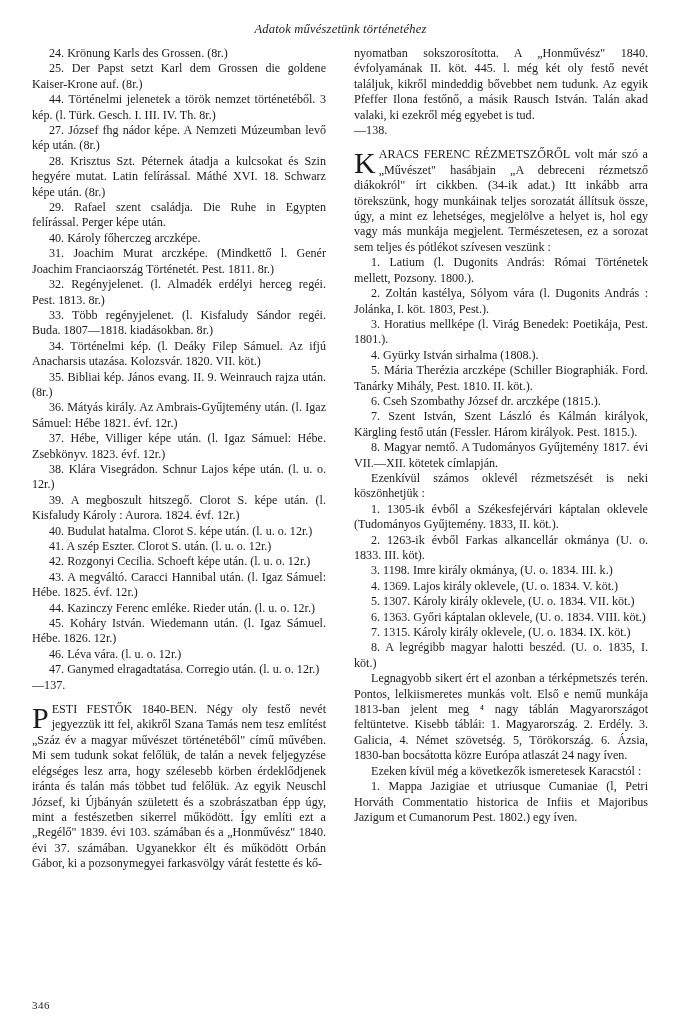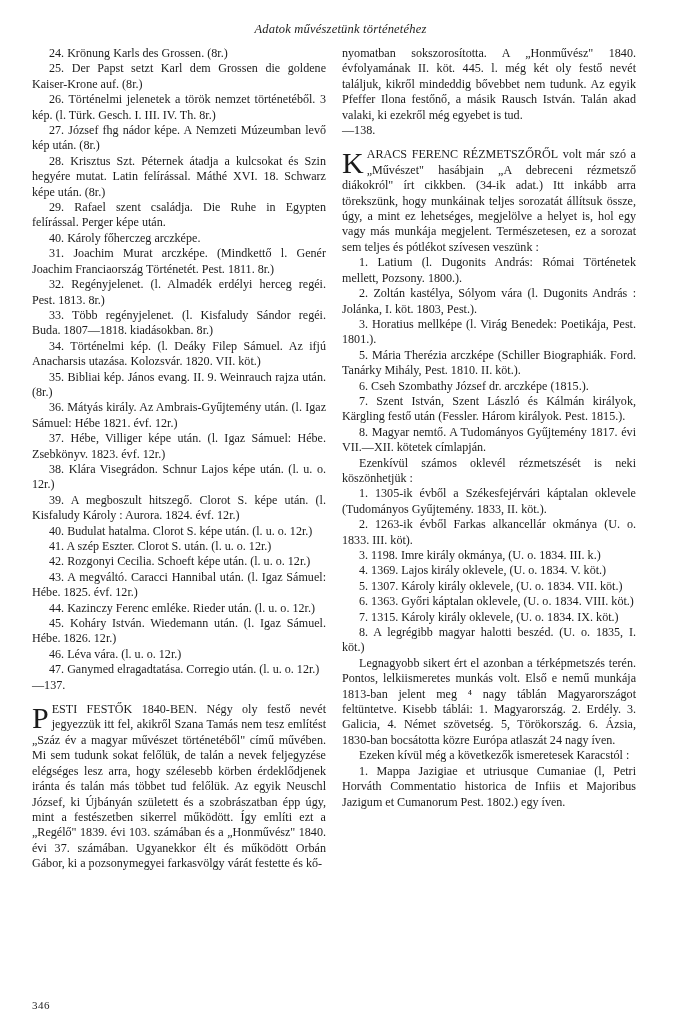--- a/index.html
+++ b/index.html
@@ -34,21 +34,21 @@
     letter-spacing: 0.2px;
     color: #20201e;
   }
   .columns {
     position: absolute;
     top: 46px;
     left: 32px;
     width: 617px;
     height: 930px;
     display: flex;
-    gap: 16px;
+    gap: 28px;
   }
   .col {
     width: 294px;
     font-size: 12.1px;
     line-height: 15.4px;
     text-align: justify;
     text-justify: inter-word;
     hyphens: manual;
   }
   .col p {
@@ -95,21 +95,21 @@
 
 <div class="page">
 
   <div class="running-head">Adatok művészetünk történetéhez</div>
 
   <div class="columns">
 
     <div class="col">
       <p class="entry">24. Krönung Karls des Grossen. (8r.)</p>
       <p class="entry">25. Der Papst setzt Karl dem Grossen die goldene Kaiser-Krone auf. (8r.)</p>
-      <p class="entry">26. Történelmi jelenetek a török nemzet történetéből. 3 kép. (l. Türk. Gesch. I. III. IV. Th. 8r.)</p>
+      <p class="entry">44. Történelmi jelenetek a török nemzet történetéből. 3 kép. (l. Türk. Gesch. I. III. IV. Th. 8r.)</p>
       <p class="entry">27. József fhg nádor képe. A Nemzeti Múzeumban levő kép után. (8r.)</p>
       <p class="entry">28. Krisztus Szt. Péternek átadja a kulcsokat és Szin hegyére mutat. Latin felírással. Máthé XVI. 18. Schwarz képe után. (8r.)</p>
       <p class="entry">29. Rafael szent családja. Die Ruhe in Egypten felírással. Perger képe után.</p>
       <p class="entry">40. Károly főherczeg arczképe.</p>
       <p class="entry">31. Joachim Murat arczképe. (Mindkettő l. Genér Joachim Franciaország Történetét. Pest. 1811. 8r.)</p>
       <p class="entry">32. Regényjelenet. (l. Almadék erdélyi herceg regéi. Pest. 1813. 8r.)</p>
       <p class="entry">33. Több regényjelenet. (l. Kisfaludy Sándor regéi. Buda. 1807—1818. kiadásokban. 8r.)</p>
       <p class="entry">34. Történelmi kép. (l. Deáky Filep Sámuel. Az ifjú Anacharsis utazása. Kolozsvár. 1820. VII. köt.)</p>
       <p class="entry">35. Bibliai kép. János evang. II. 9. Weinrauch rajza után. (8r.)</p>
       <p class="entry">36. Mátyás király. Az Ambrais-Gyűjtemény után. (l. Igaz Sámuel: Hébe 1821. évf. 12r.)</p>
@@ -137,20 +137,21 @@
       <p class="rightdash">—138.</p>
 
       <div class="dropcap-block">
         <span class="dropcap">K</span>
         <p><span class="smallcaps">ARACS FERENC RÉZMETSZŐRŐL</span> <span>volt már szó a „Művészet" hasábjain „A debreceni rézmetsző diákokról" írt cikkben. (34-ik adat.) Itt inkább arra törekszünk, hogy munkáinak teljes sorozatát állítsuk össze, úgy, a mint ez lehetséges, megjelölve a helyet is, hol egy vagy más munkája megjelent. Természetesen, ez a sorozat sem teljes és pótlékot szívesen veszünk :</span></p>
       </div>
 
       <p class="entry">1. Latium (l. Dugonits András: Római Történetek mellett, Pozsony. 1800.).</p>
       <p class="entry">2. Zoltán kastélya, Sólyom vára (l. Dugonits András : Jolánka, I. köt. 1803, Pest.).</p>
       <p class="entry">3. Horatius mellképe (l. Virág Benedek: Poetikája, Pest. 1801.).</p>
+      <p class="entry">4. Gyürky István sirhalma (1808.).</p>
       <p class="entry">5. Mária Therézia arczképe (Schiller Biographiák. Ford. Tanárky Mihály, Pest. 1810. II. köt.).</p>
       <p class="entry">6. Cseh Szombathy József dr. arczképe (1815.).</p>
       <p class="entry">7. Szent István, Szent László és Kálmán királyok, Kärgling festő után (Fessler. Három királyok. Pest. 1815.).</p>
       <p class="entry">8. Magyar nemtő. A Tudományos Gyűjtemény 1817. évi VII.—XII. kötetek címlapján.</p>
 
       <p class="entry">Ezenkívül számos oklevél rézmetszését is neki köszönhetjük :</p>
 
       <p class="entry">1. 1305-ik évből a Székesfejérvári káptalan oklevele (Tudományos Gyűjtemény. 1833, II. köt.).</p>
       <p class="entry">2. 1263-ik évből Farkas alkancellár okmánya (U. o. 1833. III. köt).</p>
       <p class="entry">3. 1198. Imre király okmánya, (U. o. 1834. III. k.)</p>

